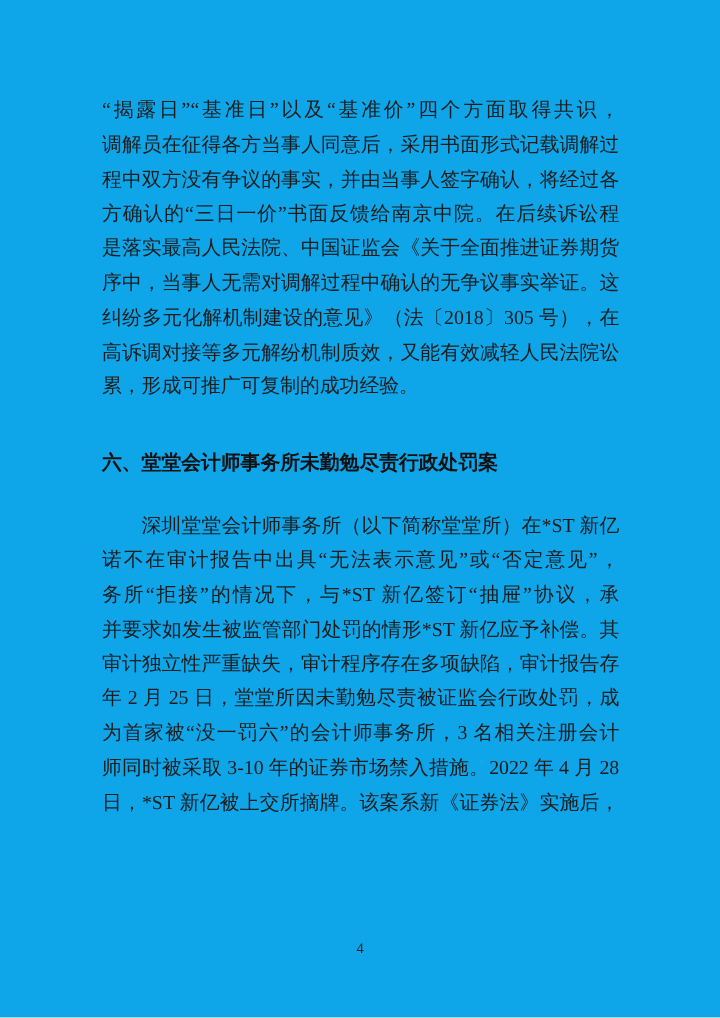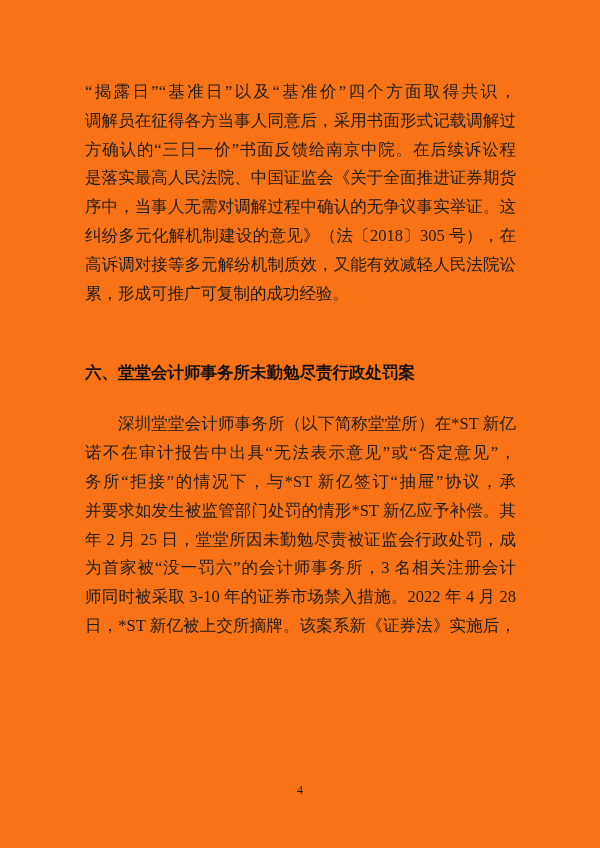--- a/index.html
+++ b/index.html
@@ -4,21 +4,21 @@
 <style>
   html, body {
     margin: 0;
     padding: 0;
     background: #ffffff;
   }
   .page {
     position: relative;
     width: 600px;
     height: 848px;
-    background: #f97316;
+    background: #0ea5e9;
     color: #1c1c1c;
     font-family: "Liberation Serif", "DejaVu Serif", serif;
     overflow: hidden;
   }
   .content {
     position: absolute;
     left: 85px;
     top: 78px;
     width: 431px;
   }
@@ -39,21 +39,21 @@
   }
   .line.indent {
     text-indent: 2em;
   }
   .section-heading {
     font-family: Liberation Sans, sans-serif;
     font-weight: bold;
     font-size: 16.5px;
     line-height: 29px;
     height: 29px;
-    margin-top: 50px;
+    margin-top: 35px;
     margin-bottom: 23px;
     text-align: left;
     color: #111111;
   }
   .page-number {
     position: absolute;
     left: 0;
     right: 0;
     top: 783px;
     text-align: center;
@@ -63,35 +63,37 @@
 </style>
 </head>
 <body>
 
 <div class="page">
   <div class="content">
 
     <div class="para">
       <div class="line">“揭露日”“基准日”以及“基准价”四个方面取得共识，</div>
       <div class="line">调解员在征得各方当事人同意后，采用书面形式记载调解过</div>
+      <div class="line">程中双方没有争议的事实，并由当事人签字确认，将经过各</div>
       <div class="line">方确认的“三日一价”书面反馈给南京中院。在后续诉讼程</div>
       <div class="line">是落实最高人民法院、中国证监会《关于全面推进证券期货</div>
       <div class="line">序中，当事人无需对调解过程中确认的无争议事实举证。这</div>
       <div class="line">纠纷多元化解机制建设的意见》（法〔2018〕305 号），在</div>
       <div class="line">高诉调对接等多元解纷机制质效，又能有效减轻人民法院讼</div>
       <div class="line last">累，形成可推广可复制的成功经验。</div>
     </div>
 
     <div class="section-heading">六、堂堂会计师事务所未勤勉尽责行政处罚案</div>
 
     <div class="para">
       <div class="line indent">深圳堂堂会计师事务所（以下简称堂堂所）在*ST 新亿</div>
       <div class="line">诺不在审计报告中出具“无法表示意见”或“否定意见”，</div>
       <div class="line">务所“拒接”的情况下，与*ST 新亿签订“抽屉”协议，承</div>
       <div class="line">并要求如发生被监管部门处罚的情形*ST 新亿应予补偿。其</div>
+      <div class="line">审计独立性严重缺失，审计程序存在多项缺陷，审计报告存</div>
       <div class="line">年 2 月 25 日，堂堂所因未勤勉尽责被证监会行政处罚，成</div>
       <div class="line">为首家被“没一罚六”的会计师事务所，3 名相关注册会计</div>
       <div class="line">师同时被采取 3-10 年的证券市场禁入措施。2022 年 4 月 28</div>
       <div class="line">日，*ST 新亿被上交所摘牌。该案系新《证券法》实施后，</div>
     </div>
 
   </div>
 
   <div class="page-number">4</div>
 </div>

